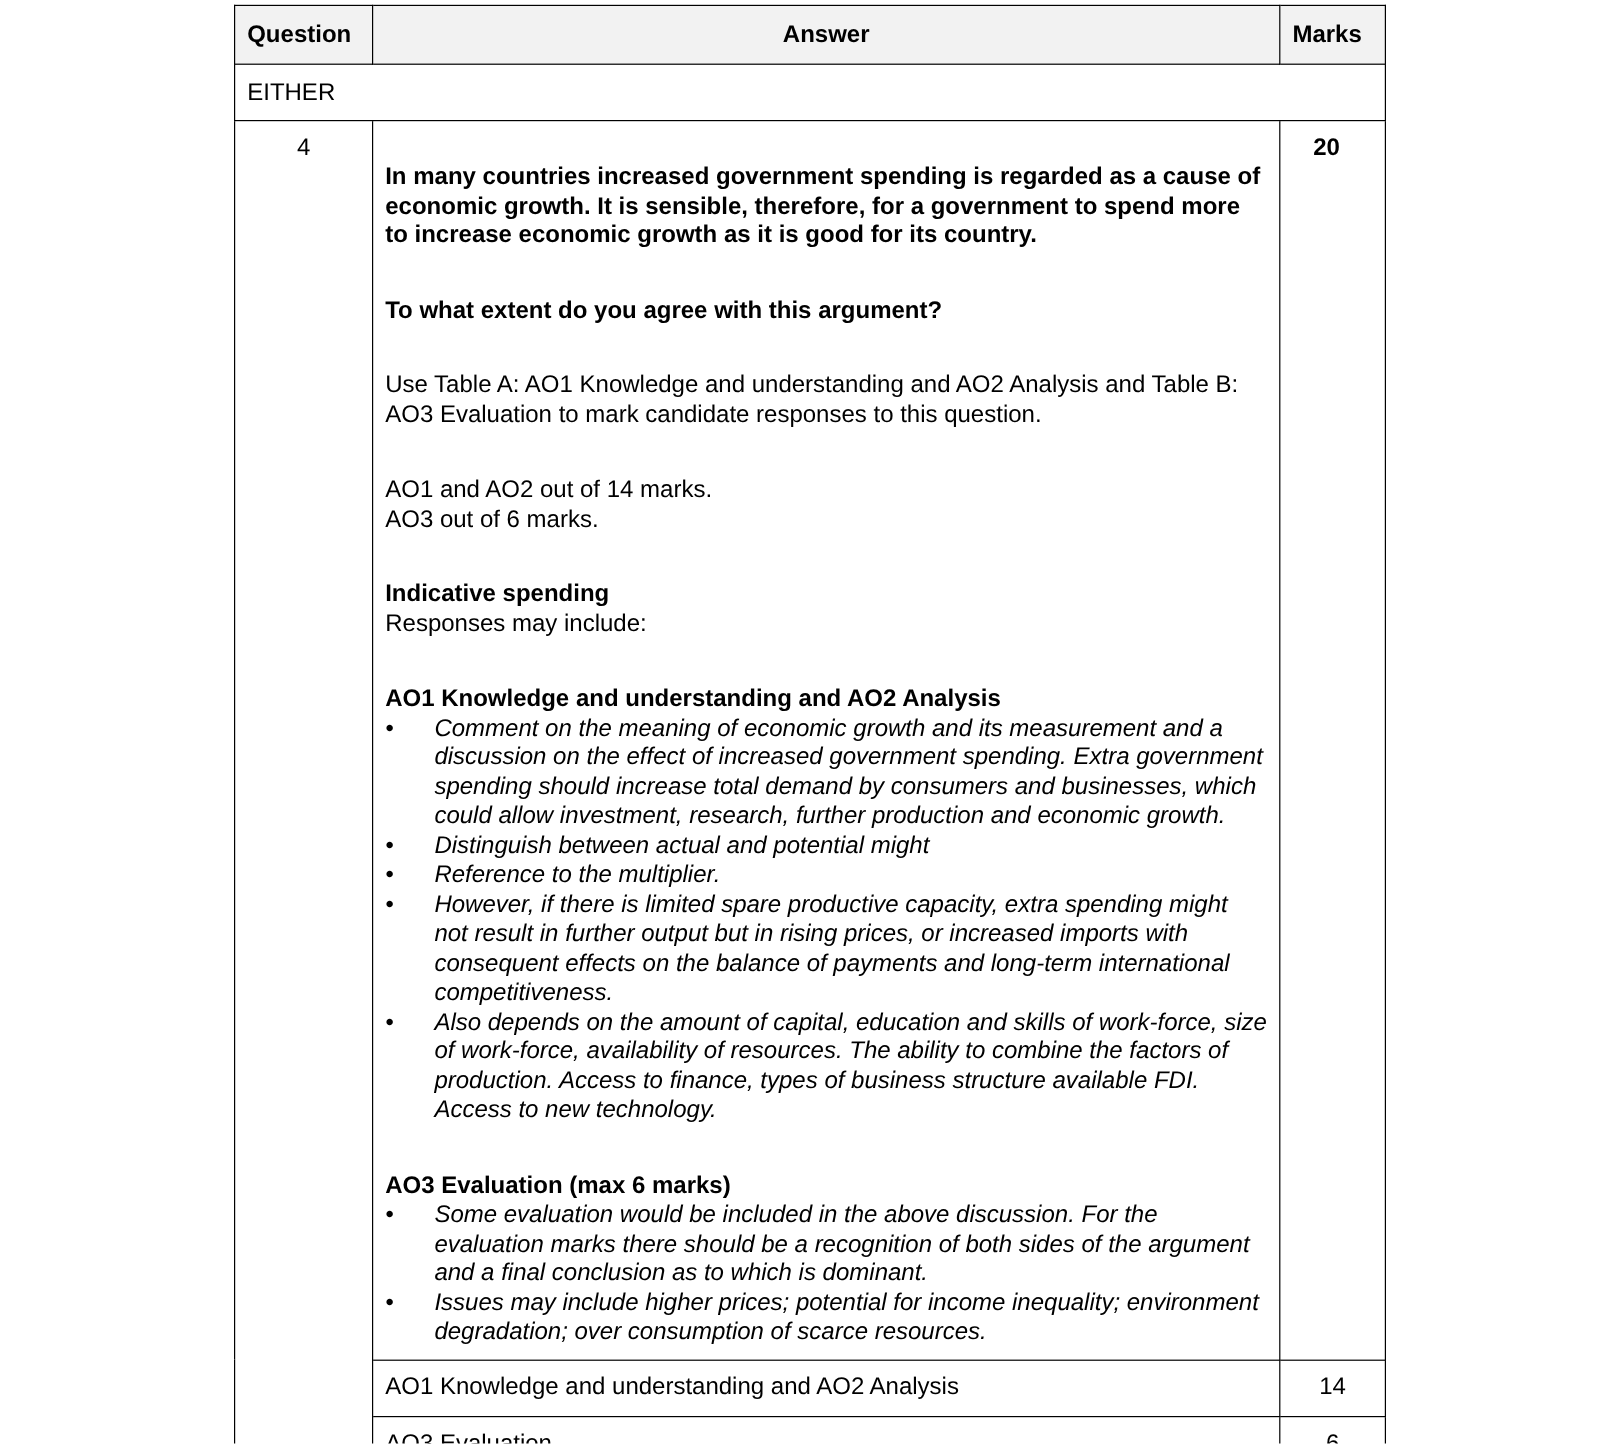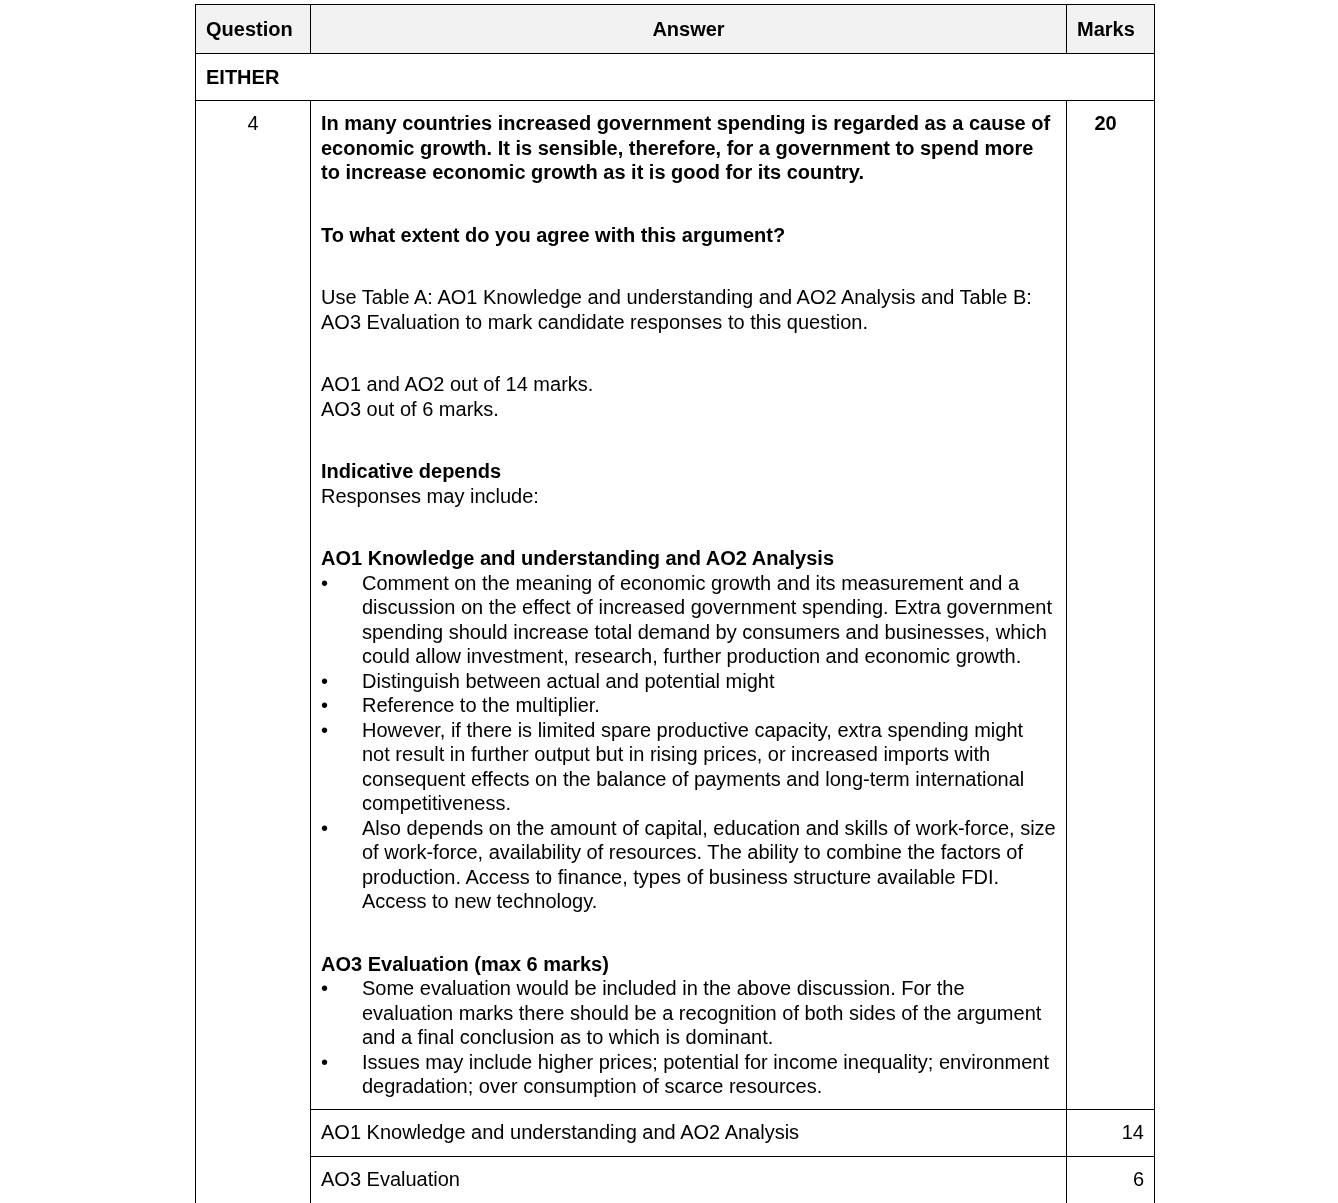--- a/index.html
+++ b/index.html
@@ -6,33 +6,33 @@
   body { width: 1338px; height: 1203px; position: relative; font-family: "Liberation Sans", sans-serif; color: #000; }
   .page { position: absolute; left: 195px; top: 4px; width: 916px; border-radius: 31px; }
   table { border-collapse: collapse; width: 960px; table-layout: fixed; }
   td, th { border: 1px solid #000; vertical-align: top; font-size: 20px; line-height: 24.5px; }
   th { background: #f2f2f2; font-weight: bold; height: 48px; vertical-align: middle; padding: 0 10px; }
   .c1 { width: 115px; }
   .c3 { width: 88px; }
   .th-q { text-align: left; }
   .th-a { }
   .th-m { text-align: left; }
-  .either { font-weight: bold; padding: 10px 10px; height: 26px; vertical-align: middle; }
+  .either { font-weight: normal; padding: 10px 10px; height: 26px; vertical-align: middle; }
   .qnum { text-align: center; padding-top: 10px; }
   .ans { padding: 10px 10px 10px 10px; }
   .marks { text-align: center; padding: 10px 10px 0 0; font-weight: bold; }
-  .b { font-weight: bold; }
+  .b { font-weight: bold; margin-top: 24px; }
   p { margin: 0; }
   .gap { margin-top: 38px; }
-  ul { margin: 0; padding: 0; list-style: none; }
+  ul { margin: 0; padding: 0; list-style: none; font-style: italic; }
   li { position: relative; padding-left: 41px; }
   li::before { content: "•"; position: absolute; left: 0; top: 0; }
   .sub td { height: 46px; vertical-align: middle; padding: 0 10px; }
   .sub .lbl { font-weight: normal; }
-  .sub .mk { text-align: right; }
+  .sub .mk { text-align: center; }
 </style>
 </head>
 <body>
 
 <div class="page">
   <table>
     <colgroup>
       <col class="c1">
       <col>
       <col class="c3">
@@ -47,21 +47,21 @@
       <td colspan="3" class="either">EITHER</td>
     </tr>
     <tr>
       <td class="qnum" rowspan="3">4</td>
       <td class="ans">
         <p class="b">In many countries increased government spending is regarded as a cause of economic growth. It is sensible, therefore, for a government to spend more to increase economic growth as it is good for its country.</p>
         <p class="b gap">To what extent do you agree with this argument?</p>
         <p class="gap">Use Table A: AO1 Knowledge and understanding and AO2 Analysis and Table B: AO3 Evaluation to mark candidate responses to this question.</p>
         <p class="gap">AO1 and AO2 out of 14 marks.</p>
         <p>AO3 out of 6 marks.</p>
-        <p class="b gap">Indicative depends</p>
+        <p class="b gap">Indicative spending</p>
         <p>Responses may include:</p>
         <p class="b gap">AO1 Knowledge and understanding and AO2 Analysis</p>
         <ul>
           <li>Comment on the meaning of economic growth and its measurement and a discussion on the effect of increased government spending. Extra government spending should increase total demand by consumers and businesses, which could allow investment, research, further production and economic growth.</li>
           <li>Distinguish between actual and potential might</li>
           <li>Reference to the multiplier.</li>
           <li>However, if there is limited spare productive capacity, extra spending might not result in further output but in rising prices, or increased imports with consequent effects on the balance of payments and long-term international competitiveness.</li>
           <li>Also depends on the amount of capital, education and skills of work-force, size of work-force, availability of resources. The ability to combine the factors of production. Access to finance, types of business structure available FDI. Access to new technology.</li>
         </ul>
         <p class="b gap">AO3 Evaluation (max 6 marks)</p>

